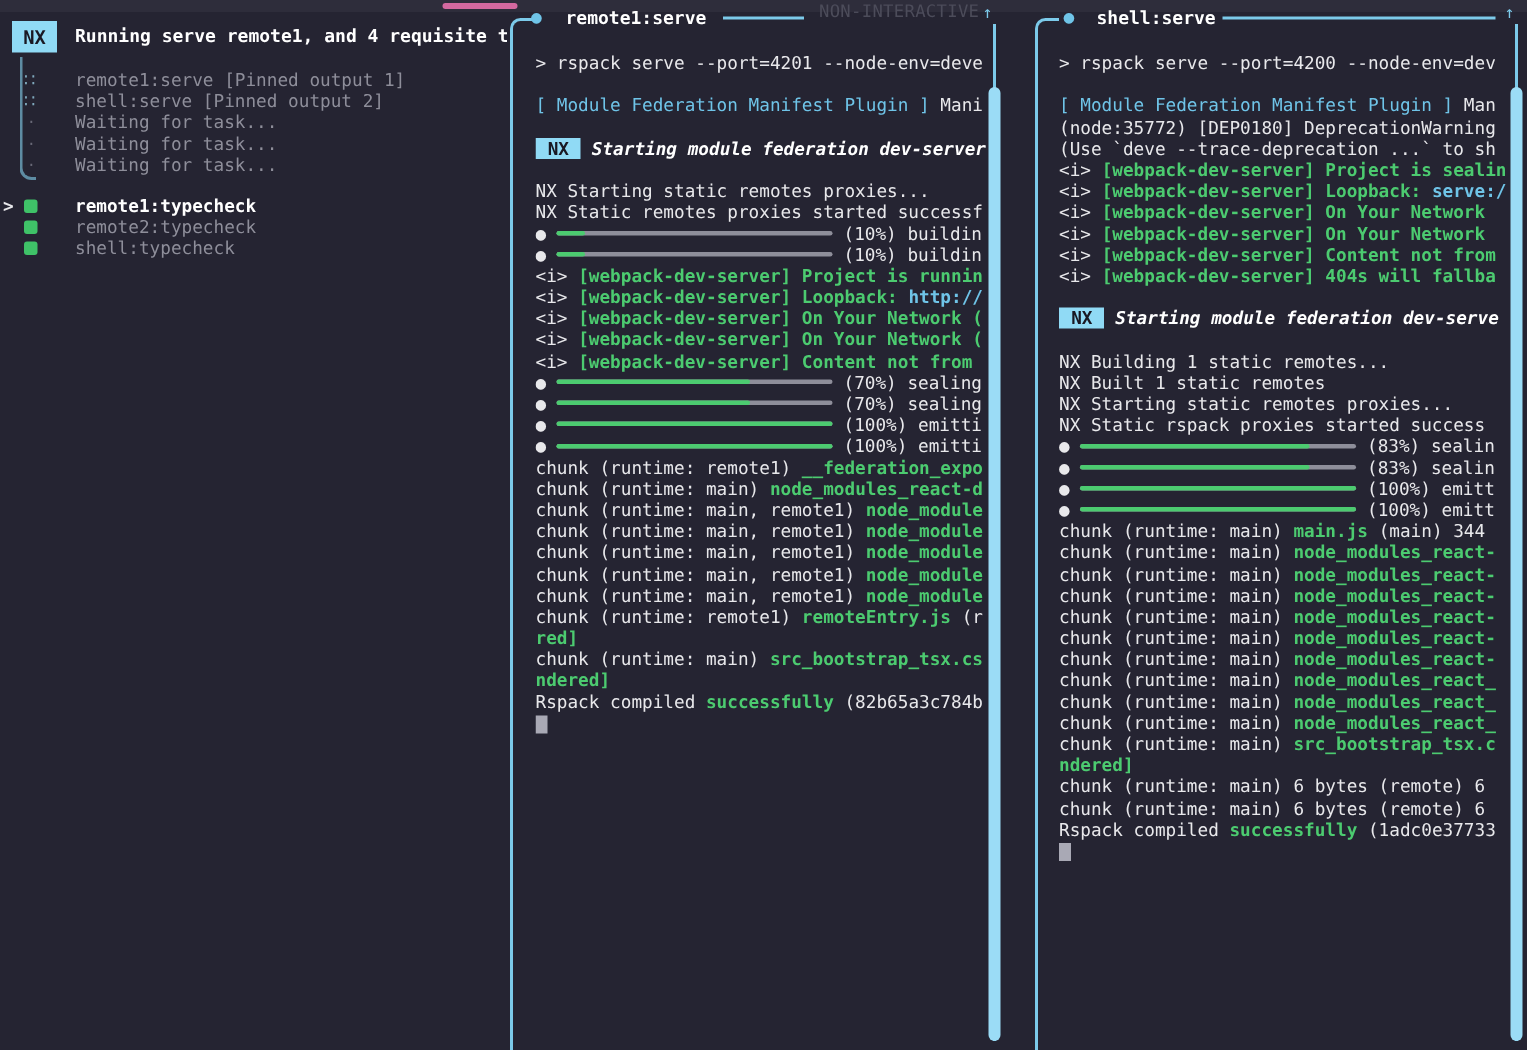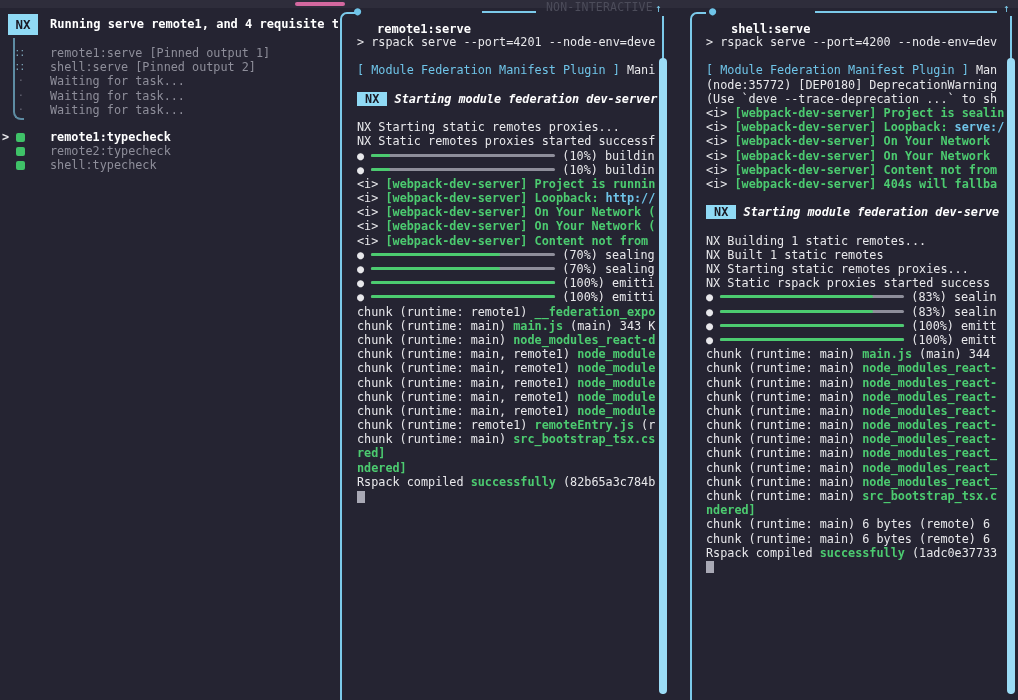--- a/index.html
+++ b/index.html
@@ -30,21 +30,21 @@
   .task-row .sq{position:absolute;left:16px;top:3px;width:9px;height:9px;border-radius:2px;background:#3FC268;}
   .task-row .tlabel{position:absolute;left:50px;color:#8E8E9A;}
   .task-row.selected .tlabel{color:#FFFFFF;font-weight:bold;}
 
   
   .pane-border{position:absolute;top:12px;width:14px;height:688px;
      border-left:2px solid #7CCAEA;border-top:2px solid #7CCAEA;border-top-left-radius:7px;}
   .mid-border{left:340px;} .right-border{left:690px;}
   .pane-bullet{position:absolute;top:4px;color:#6FC4E8;font-size:12px;}
   .mid-bullet{left:354px;} .right-bullet{left:709px;}
-  .pane-title{position:absolute;top:22px;font-weight:bold;color:#FFFFFF;font-size:12px;white-space:pre;}
+  .pane-title{position:absolute;top:5px;font-weight:bold;color:#FFFFFF;font-size:12px;white-space:pre;}
   .mid-title{left:377px;} .right-title{left:731px;}
   .pane-hline{position:absolute;top:11px;height:2px;background:#7CCAEA;}
   .mid-hline{left:482px;width:54px;} .right-hline{left:815px;width:182px;}
   .mode-label{position:absolute;left:546px;top:0;color:#4C4C5A;font-size:11.5px;letter-spacing:.2px;}
   .scroll-arrow{position:absolute;top:2px;color:#7CCAEA;font-size:11px;}
   .mid-arrow{left:655px;} .right-arrow{left:1003px;}
   .scroll-track{position:absolute;top:16px;width:2px;height:678px;background:#7CCAEA;}
   .mid-track{left:662px;} .right-track{left:1010px;}
   .scroll-thumb{position:absolute;top:58px;width:8px;height:636px;border-radius:4px;background:#9BDCF6;}
   .mid-thumb{left:659px;} .right-thumb{left:1007px;}
@@ -113,30 +113,29 @@
         <div class="tline"><span class="w">&lt;i&gt; </span><span class="g">[webpack-dev-server] Project is runnin</span></div>
         <div class="tline"><span class="w">&lt;i&gt; </span><span class="g">[webpack-dev-server] Loopback: </span><span class="cb">http://</span></div>
         <div class="tline"><span class="w">&lt;i&gt; </span><span class="g">[webpack-dev-server] On Your Network (</span></div>
         <div class="tline"><span class="w">&lt;i&gt; </span><span class="g">[webpack-dev-server] On Your Network (</span></div>
         <div class="tline"><span class="w">&lt;i&gt; </span><span class="g">[webpack-dev-server] Content not from</span></div>
         <div class="tline"><span class="w">● </span><span class="pbar"><span class="fill" style="width: 70%;"></span></span><span class="w"> (70%) sealing</span></div>
         <div class="tline"><span class="w">● </span><span class="pbar"><span class="fill" style="width: 70%;"></span></span><span class="w"> (70%) sealing</span></div>
         <div class="tline"><span class="w">● </span><span class="pbar"><span class="fill" style="width: 100%;"></span></span><span class="w"> (100%) emitti</span></div>
         <div class="tline"><span class="w">● </span><span class="pbar"><span class="fill" style="width: 100%;"></span></span><span class="w"> (100%) emitti</span></div>
         <div class="tline"><span class="w">chunk (runtime: remote1) </span><span class="g">__federation_expo</span></div>
-        <div class="tline"><span class="w">chunk (runtime: main) </span><span class="g">main.js</span><span class="w"> (main) 343 K</span></div>
         <div class="tline"><span class="w">chunk (runtime: main) </span><span class="g">node_modules_react-d</span></div>
         <div class="tline"><span class="w">chunk (runtime: main, remote1) </span><span class="g">node_module</span></div>
         <div class="tline"><span class="w">chunk (runtime: main, remote1) </span><span class="g">node_module</span></div>
         <div class="tline"><span class="w">chunk (runtime: main, remote1) </span><span class="g">node_module</span></div>
         <div class="tline"><span class="w">chunk (runtime: main, remote1) </span><span class="g">node_module</span></div>
         <div class="tline"><span class="w">chunk (runtime: main, remote1) </span><span class="g">node_module</span></div>
         <div class="tline"><span class="w">chunk (runtime: remote1) </span><span class="g">remoteEntry.js</span><span class="w"> (r</span></div>
+        <div class="tline"><span class="g">red]</span></div>
         <div class="tline"><span class="w">chunk (runtime: main) </span><span class="g">src_bootstrap_tsx.cs</span></div>
-        <div class="tline"><span class="g">red]</span></div>
         <div class="tline"><span class="g">ndered]</span></div>
         <div class="tline"><span class="w">Rspack compiled </span><span class="g">successfully</span><span class="w"> (82b65a3c784b</span></div>
         <div class="tline"><span class="block-cursor"></span></div>
       </div>
   </section>
 
   <section>
     <div class="pane-border right-border"></div>
     <div class="pane-bullet right-bullet">●</div>
     <div class="pane-title right-title">shell:serve</div>

